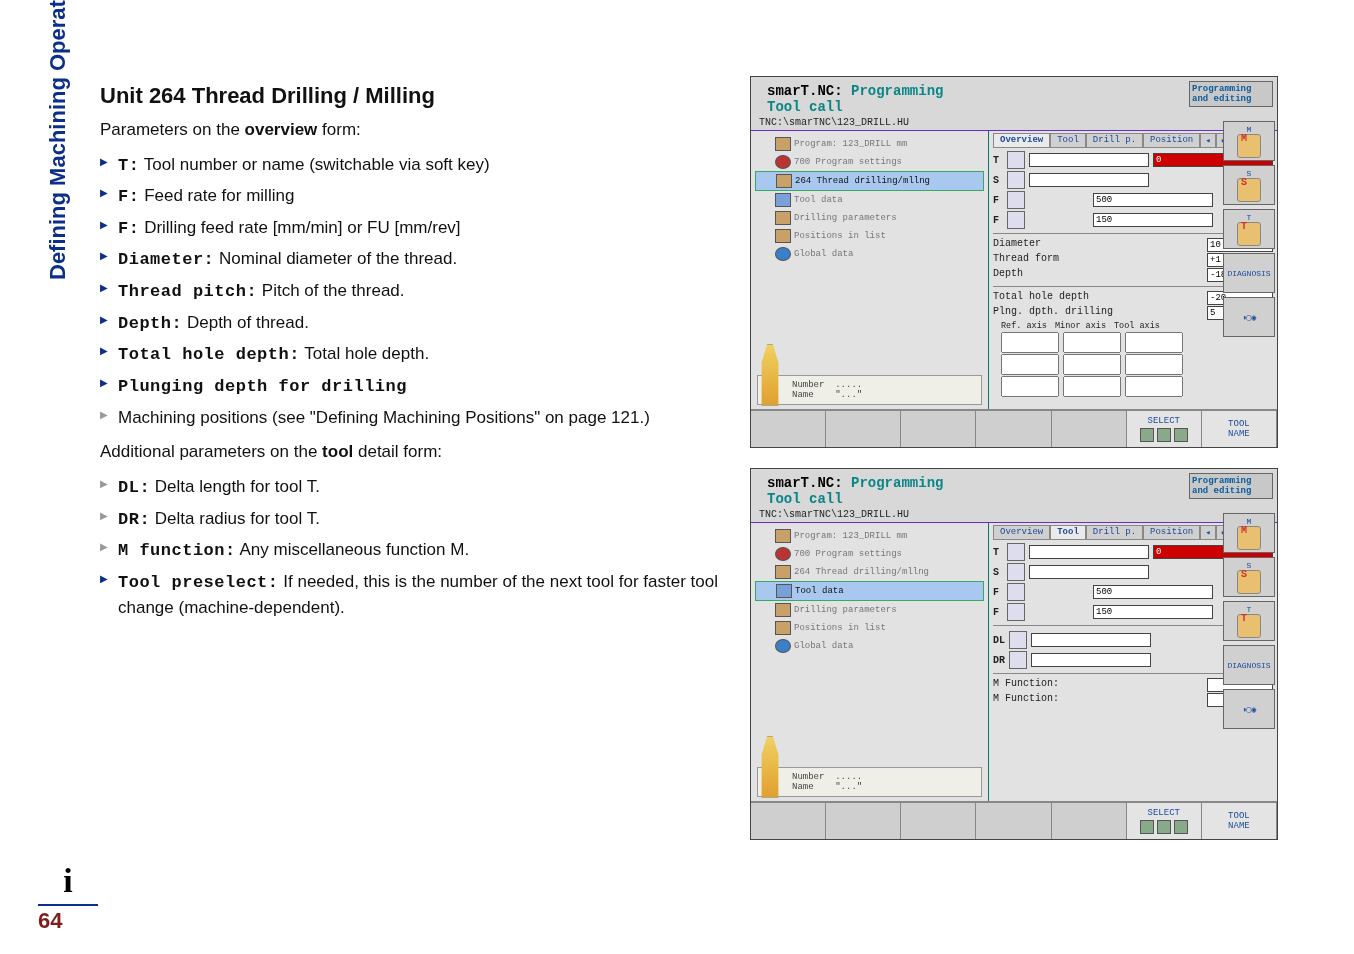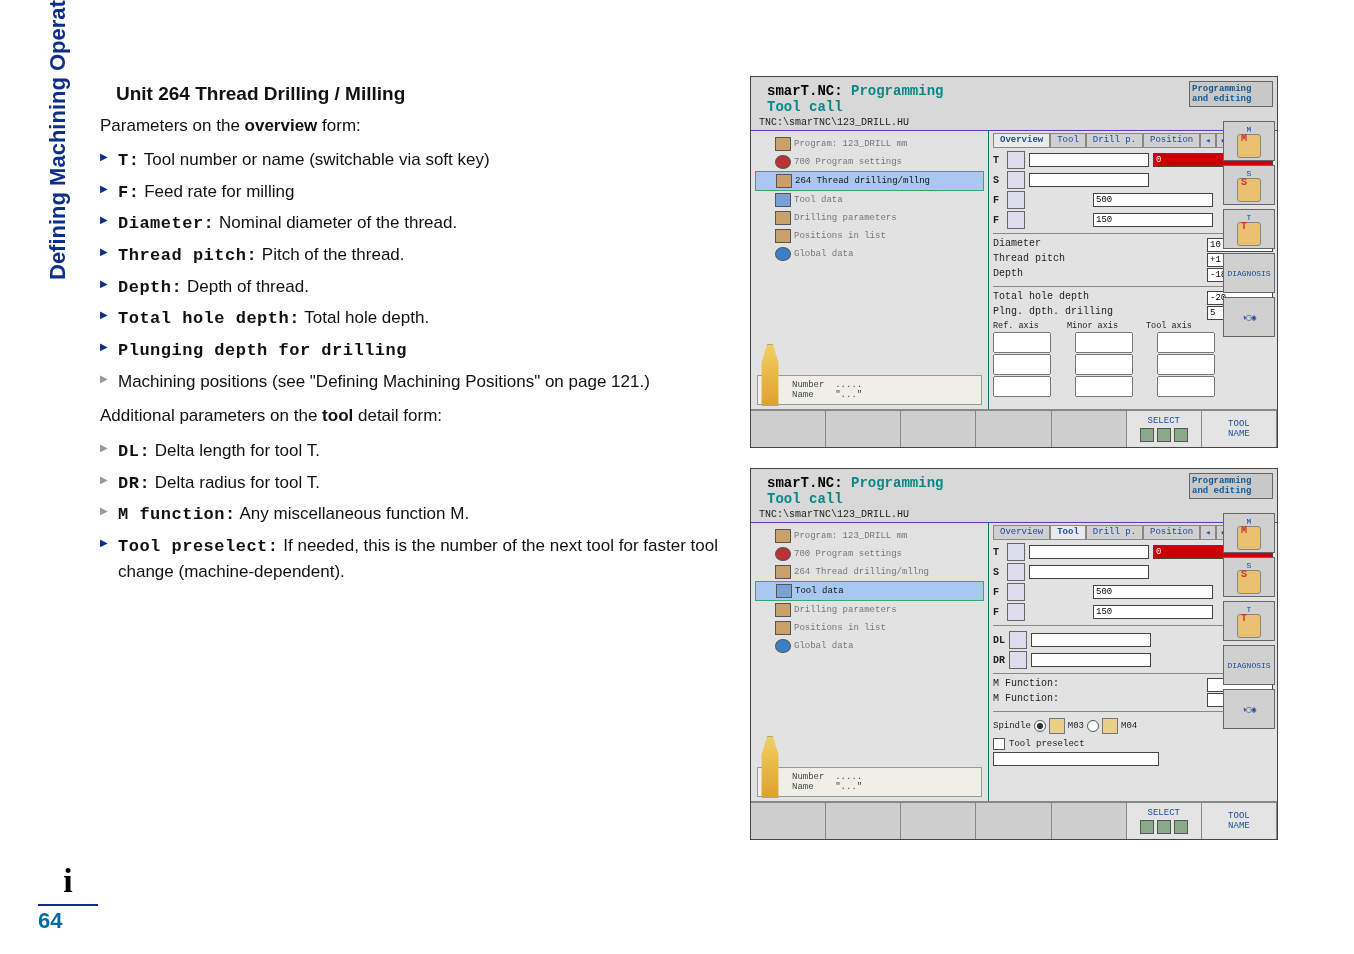--- a/index.html
+++ b/index.html
@@ -35,34 +35,34 @@
     font-weight: bold;
     text-align: center;
     color: #000;
     border-bottom: 2px solid #0b2f8a;
     padding-bottom: 4px;
     margin-bottom: 2px;
   }
   .page-num {
     font-size: 22px;
     font-weight: bold;
-    color: #0369a1;
+    color: #7f1d1d;
   }
   .main-col {
     position: absolute;
     left: 100px;
     top: 80px;
     width: 620px;
     font-size: 17px;
     color: #111;
     line-height: 1.45;
   }
   .main-col h2 {
-    margin: 0 0 6px 16px;
-    font-size: 19px;
+    margin: 0 0 6px 0;
+    font-size: 22px;
     font-weight: bold;
   }
   .main-col p { margin: 4px 0 10px 0; }
   .main-col ul {
     list-style: none;
     padding: 0;
     margin: 4px 0 10px 0;
   }
   .main-col li {
     margin: 6px 0;
@@ -170,21 +170,21 @@
   .form-row .lbl { min-width:10px; font-weight:bold; }
   .form-row .ico-box { width:16px; height:16px; background:#dde; border:1px solid #666; display:inline-block; }
   .form-row input {
     flex:0 0 100px; height:12px; font-size:9px; font-family:inherit;
     background:#fff; border:1px solid #444; padding:0 2px;
   }
   .form-row input.inv { background:#c00; color:#fff; }
   .form-section { border-top:1px solid #888; margin-top:4px; padding-top:3px; }
   .form-text-row { display:flex; justify-content:space-between; margin:1px 0; }
   .form-text-row input { width:60px; height:12px; font-size:9px; font-family:inherit; border:1px solid #444; background:#fff; padding:0 2px;}
-  .ax-row { display:flex; gap:24px; font-size:8.5px; margin:1px 0; }
+  .ax-row { display:flex; gap:4px; font-size:8.5px; margin:1px 8px; }
   .radio-row { display:flex; align-items:center; gap:3px; margin-top:3px; font-size:9px;}
   .radio-row .r { width:10px;height:10px;border:1px solid #555;border-radius:50%;display:inline-block;background:#fff;}
   .radio-row .r.sel { background: radial-gradient(#333 40%, #fff 45%); }
   .radio-row .ric { width:14px;height:14px;background:#e8d088;border:1px solid #777;display:inline-block; }
   .chk-row { display:flex; align-items:center; gap:4px; margin-top:4px; font-size:9px;}
   .chk-row .c { width:10px;height:10px;border:1px solid #555;background:#fff;display:inline-block;}
 
   .side-icons {
     position:absolute; right:2px; top:44px; width:52px;
     display:flex; flex-direction:column; gap:4px;
@@ -226,20 +226,21 @@
 </div>
 
 <div class="main-col">
   <h2>Unit 264 Thread Drilling / Milling</h2>
   <p>
     <span>Parameters on the </span><span class="b">overview</span><span> form:</span>
   </p>
   <ul id="overview-list">
       <li><span class="mono">T:</span><span> Tool number or name (switchable via soft key)</span></li>
       <li><span class="mono">F:</span><span> Feed rate for milling</span></li>
+      <li><span class="mono">F:</span><span> Drilling feed rate [mm/min] or FU [mm/rev]</span></li>
       <li><span class="mono">Diameter:</span><span> Nominal diameter of the thread.</span></li>
       <li><span class="mono">Thread pitch:</span><span> Pitch of the thread.</span></li>
       <li><span class="mono">Depth:</span><span> Depth of thread.</span></li>
       <li><span class="mono">Total hole depth:</span><span> Total hole depth.</span></li>
       <li><span class="mono">Plunging depth for drilling</span><span></span></li>
       <li class="gray"><span>Machining positions (see "Defining Machining Positions" on page 121.)</span></li>
     </ul>
   <p>
     <span>Additional parameters on the </span><span class="b">tool</span><span> detail form:</span>
   </p>
@@ -306,21 +307,21 @@
           <span class="ico-box"></span>
           <span style="flex:0 0 60px"></span>
           <input value="150" style="">
         </div>
       <div class="form-section">
         <div class="form-text-row">
             <span>Diameter</span>
             <input value="10" style="">
           </div>
         <div class="form-text-row">
-            <span>Thread pitch</span>
+            <span>Thread form</span>
             <input value="+1.5" style="">
           </div>
         <div class="form-text-row">
             <span>Depth</span>
             <input value="-18" style="">
           </div>
       </div>
       <div class="form-section">
         <div class="form-text-row">
             <span>Total hole depth</span>
@@ -461,38 +462,20 @@
       <div class="form-section">
         <div class="form-text-row">
             <span>M Function:</span>
             <input style="">
           </div>
         <div class="form-text-row">
             <span>M Function:</span>
             <input style="">
           </div>
       </div>
-      <div class="form-section">
-        <div class="radio-row">
-          <span>Spindle</span>
-          <span class="r sel"></span>
-            <span class="ric"></span>
-            <span>M03</span>
-          <span class="r"></span>
-            <span class="ric"></span>
-            <span>M04</span>
-        </div>
-        <div class="chk-row">
-          <span class="c"></span>
-          <span>Tool preselect</span>
-        </div>
-        <div class="form-row">
-            <input style="flex: 0 0 160px;">
-          </div>
-      </div>
     </div>
   </div>
   <div class="side-icons">
     <div class="side-btn">
         <span>M</span>
         <span class="g mp"></span>
       </div>
     <div class="side-btn">
         <span>S</span>
         <span class="g sp"></span>

